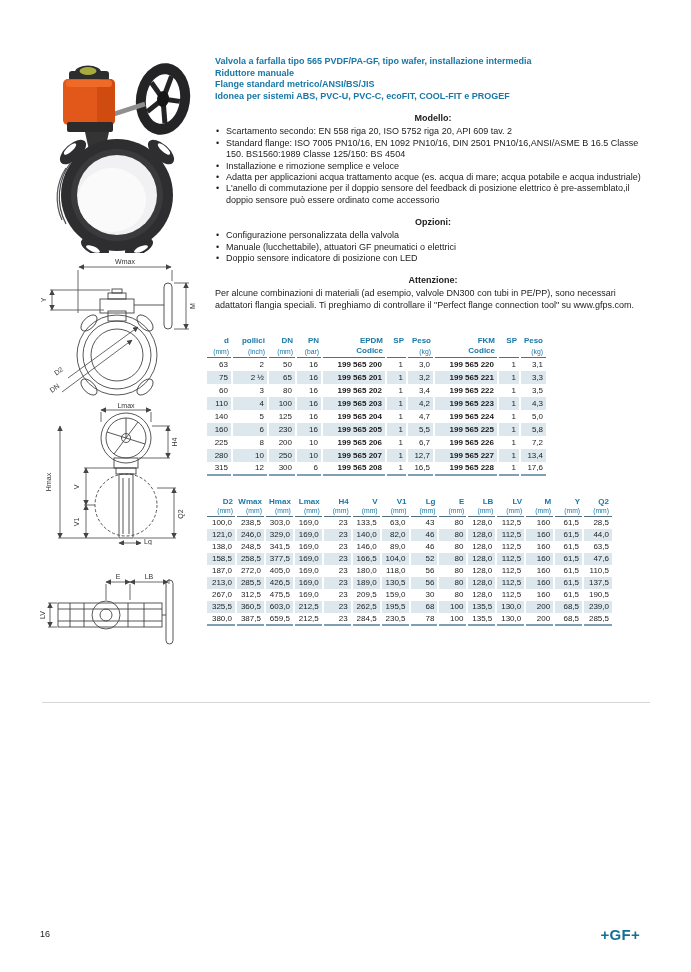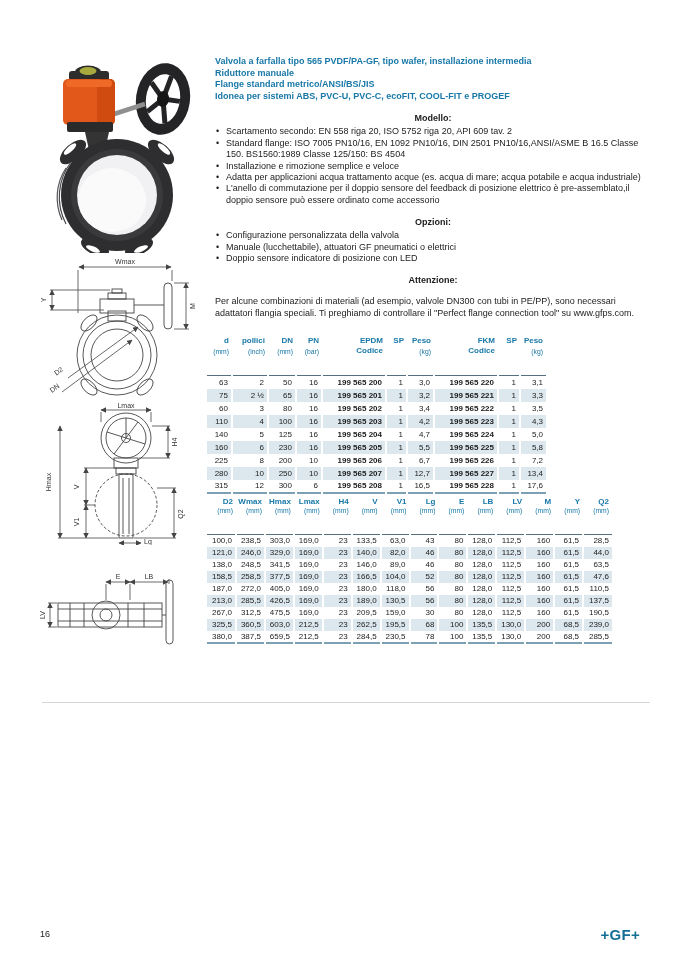--- a/index.html
+++ b/index.html
@@ -10,28 +10,28 @@
   }
   .abs { position:absolute; }
 
   
   #intro { left:215px; top:56px; width:436px; }
   .title-line { color:#1878a8; font-weight:bold; font-size:9px; line-height:11.6px; }
   .sec-label { font-weight:bold; font-size:9px; line-height:11px; margin-top:11px; margin-bottom:2px;text-align:center; }
   ul.bullets { list-style:none; font-size:9px; line-height:11.4px; }
   ul.bullets li { position:relative; padding-left:11px; }
   ul.bullets li::before { content:"\2022"; position:absolute; left:1px; top:0; }
-  .para { font-size:9px; line-height:11.4px; margin-top:10px; }
+  .para { font-size:9px; line-height:11.4px; margin-top:2px; }
 
   
   table.dtable { border-collapse:collapse; table-layout:fixed; position:absolute; }
   .dtable th { color:#1878a8; font-weight:bold; font-size:8px; text-align:right;
                padding:0 3px 1px 0; vertical-align:bottom; white-space:nowrap; }
   .dtable th.units { font-weight:normal; font-size:6.8px; }
-  .dtable thead tr.hrow2 th { border-bottom:1.5px solid #566f80; padding-bottom:20px; }
+  .dtable thead tr.hrow2 th { border-bottom:1.5px solid #566f80; padding-bottom:2px; }
   .dtable td { font-size:8px; text-align:right; padding:0 3px 0 0; white-space:nowrap;
                border-left:2px solid #ffffff; vertical-align:middle; }
   .dtable tbody tr.shaded td { background:#dce7ee; }
   .dtable td.code { font-weight:bold; }
   .dtable tbody { border-bottom:2.5px solid #7da0b4; }
   #table1 { left:205px; top:336px; width:340px; }
   #table1 td { height:13px; }
   #table1 th:nth-child(1){width:26px} #table1 th:nth-child(2){width:36px}
   #table1 th:nth-child(3){width:28px} #table1 th:nth-child(4){width:26px}
   #table1 th:nth-child(5){width:64px} #table1 th:nth-child(6){width:21px}

